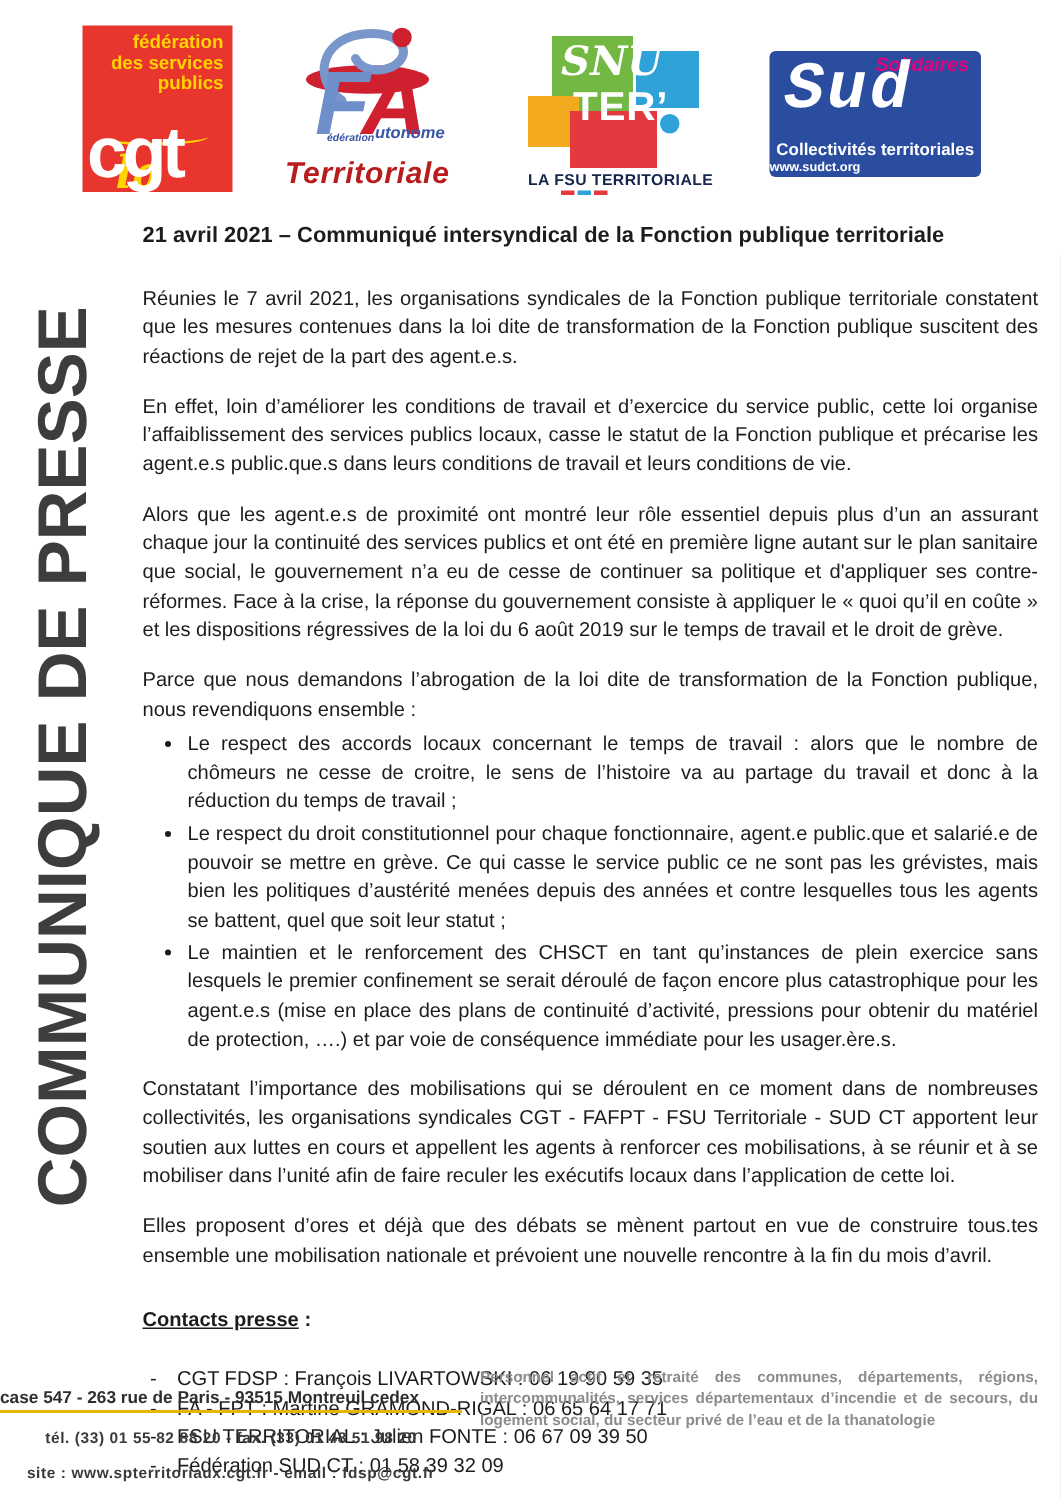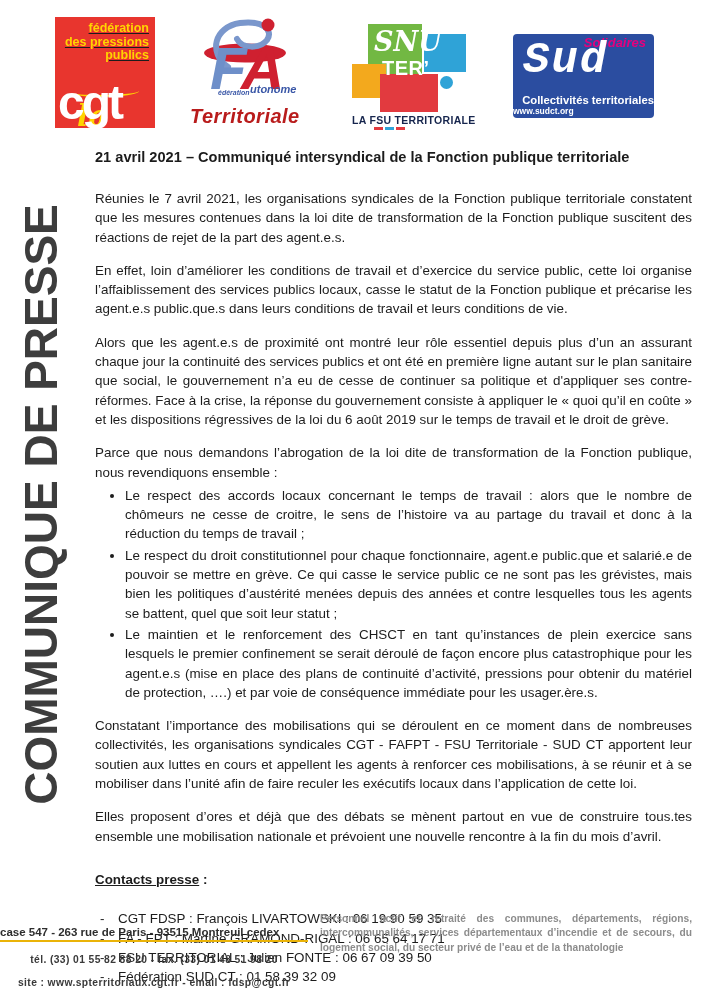--- a/index.html
+++ b/index.html
@@ -3,21 +3,21 @@
 <meta charset="utf-8">
 <style>
   html,body { margin:0; padding:0; background:#e9e9e9; }
   .page {
     position:relative; width:707px; height:1000px; margin:0 auto;
     background:#ffffff; overflow:hidden;
     font-family:"Liberation Sans", sans-serif; color:#1c1c1c;
   }
 
   
-  .logo-cgt { position:absolute; left:55px; top:17px; width:100px; height:111px; background:#e8352e;text-decoration:underline; }
+  .logo-cgt { position:absolute; left:55px; top:17px; width:100px; height:111px; background:#e8352e; }
   .cgt-top { text-align:right; padding:5px 6px 0 0; color:#ffd400; font-weight:700; font-size:12.5px; line-height:1.08; }
   .cgt-la { position:absolute; left:22px; top:40px; color:#ffd400; font-family:"DejaVu Serif", serif; font-style:italic; font-weight:700; font-size:30px; line-height:1;margin-top:44px; }
   .cgt-la-swoosh { position:absolute; left:18px; top:70px; width:66px; height:8px; border-bottom:2px solid #ffd400; border-radius:0 0 60% 40%; }
   .cgt-acronym { position:absolute; left:3px; bottom:0px; color:#ffffff; font-weight:700; font-size:48px; letter-spacing:-3px; line-height:1.05; }
 
   .logo-fa { position:absolute; left:188px; top:13px; width:116px; height:115px; }
   .fa-svg { position:absolute; left:0; top:0; }
   .fa-f { position:absolute; left:22px; top:26px; font-size:60px; font-weight:700; font-style:italic; color:#6e8fc9; line-height:1; }
   .fa-a { position:absolute; left:53px; top:26px; font-size:60px; font-weight:700; font-style:italic; color:#cf2030; line-height:1; }
   .fa-fede { position:absolute; left:30px; top:76px; font-size:7px; font-weight:700; font-style:italic; color:#3a57a7; }
@@ -25,31 +25,31 @@
   .fa-terr { position:absolute; left:2px; bottom:0; font-size:20px; font-weight:700; font-style:italic; color:#b91c1c; letter-spacing:0.5px; }
 
   .logo-snu { position:absolute; left:352px; top:24px; width:122px; height:106px; }
   .snu-sq { position:absolute; }
   .snu-green  { left:16px; top:0;    width:54px; height:50px; background:#72b843; }
   .snu-blue   { left:72px; top:10px; width:42px; height:38px; background:#2fa3d7; }
   .snu-orange { left:0;    top:40px; width:34px; height:34px; background:#f3a91d; }
   .snu-red    { left:28px; top:50px; width:58px; height:38px; background:#e23a3f; }
   .snu-dot    { left:88px; top:52px; width:13px; height:13px; background:#2fa3d7; border-radius:50%; }
   .snu-word { position:absolute; left:22px; top:4px; color:#fff; font-family:"DejaVu Serif", serif; font-style:italic; font-weight:700; font-size:27px; line-height:1; }
-  .ter-word { position:absolute; left:30px; top:34px; color:#fff; font-weight:700; font-size:20px; line-height:1; letter-spacing:0.5px; }
+  .ter-word { position:absolute; left:30px; top:34px; color:#fff; font-weight:700; font-size:27px; line-height:1; letter-spacing:0.5px; }
   .snu-caption { position:absolute; left:0; bottom:4px; width:100%; color:#16254d; font-weight:700; font-size:10.5px; letter-spacing:0.3px; white-space:nowrap; }
   .snu-marks { position:absolute; left:22px; bottom:0; display:flex; gap:2px; }
   .snu-marks i { display:block; width:9px; height:3px; }
   .snu-marks .m-red { background:#e23a3f; }
   .snu-marks .m-blue { background:#2fa3d7; }
 
   .logo-sud { position:absolute; left:513px; top:34px; width:141px; height:84px; background:#2b4da0; border-radius:4px; }
   .sud-solidaires { text-align:right; padding:1px 8px 0 0; color:#e5007d; font-weight:700; font-style:italic; font-size:13px; }
   .sud-name { position:absolute; left:10px; top:4px; color:#ffffff; font-family:Liberation Mono, monospace; font-style:italic; font-weight:700; font-size:44px; line-height:1; letter-spacing:2px; }
-  .sud-sub { position:absolute; bottom:12px; width:100%; text-align:right; color:#fff; font-weight:700; font-size:11.3px; }
+  .sud-sub { position:absolute; bottom:12px; width:100%; text-align:center; color:#fff; font-weight:700; font-size:11.3px; }
   .sud-url { position:absolute; bottom:2px; width:100%; text-align:left; color:#fff; font-weight:700; font-size:8.5px; }
 
   
   .vertical-banner {
     position:absolute; top:832px; left:8px;
     width:655px; height:66px; line-height:66px;
     transform:rotate(-90deg); transform-origin:0 0;
     font-size:46px; font-weight:700; color:#3d3d3d;
     white-space:nowrap; text-align:center; letter-spacing:0px;
   }
@@ -75,21 +75,21 @@
   .footer-right { position:absolute; left:320px; top:912px; width:372px; font-size:10.2px; font-weight:700; color:#8c8c8c; text-align:justify; line-height:1.4; }
 </style>
 </head>
 <body>
 
 <div class="page">
 
   <div class="logo-cgt">
     <div class="cgt-top">
       <div>fédération</div>
-      <div>des pressions</div>
+      <div>des services</div>
       <div>publics</div>
     </div>
     <div class="cgt-la">la</div>
     <div class="cgt-la-swoosh"></div>
     <div class="cgt-acronym">cgt</div>
   </div>
 
   <div class="logo-fa">
     <svg class="fa-svg" width="116" height="115" viewBox="0 0 116 115">
       <ellipse cx="57" cy="40" rx="41" ry="9.5" fill="#cf2030"></ellipse>

